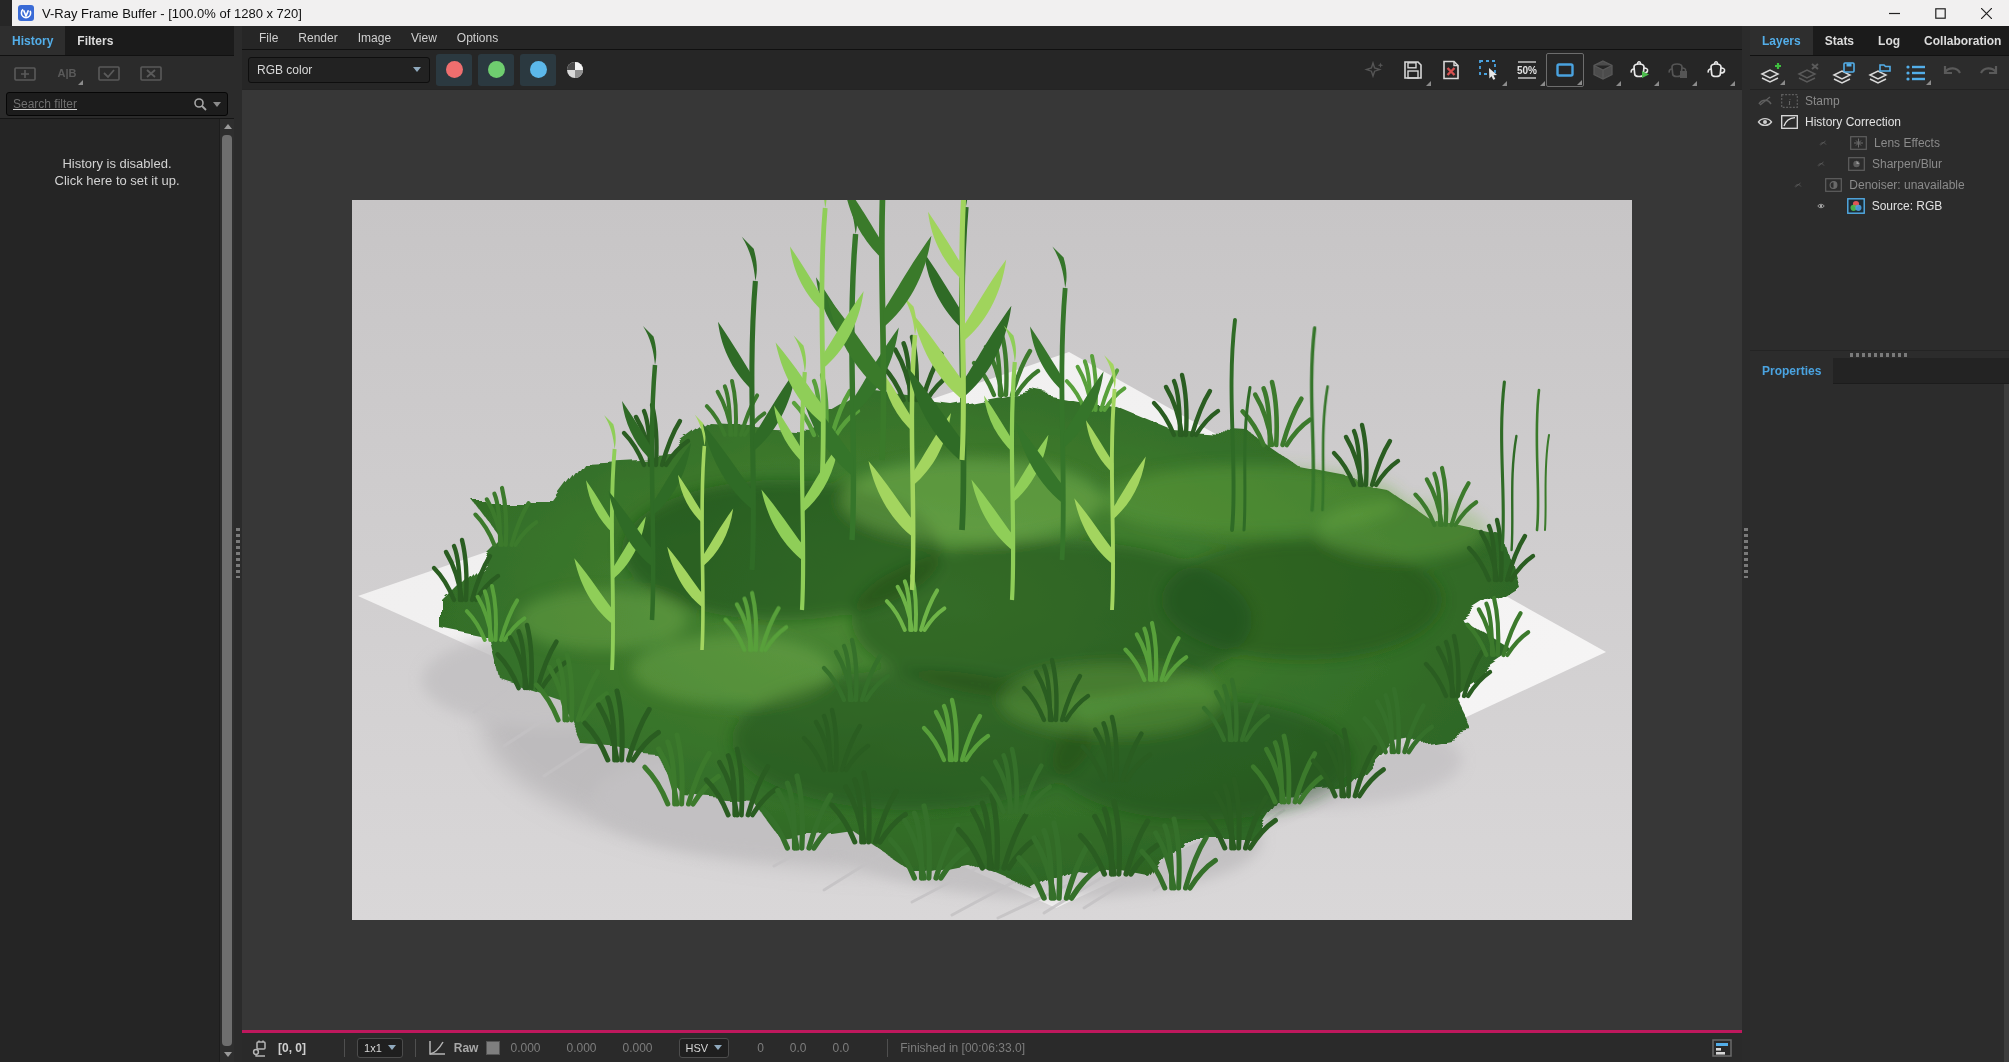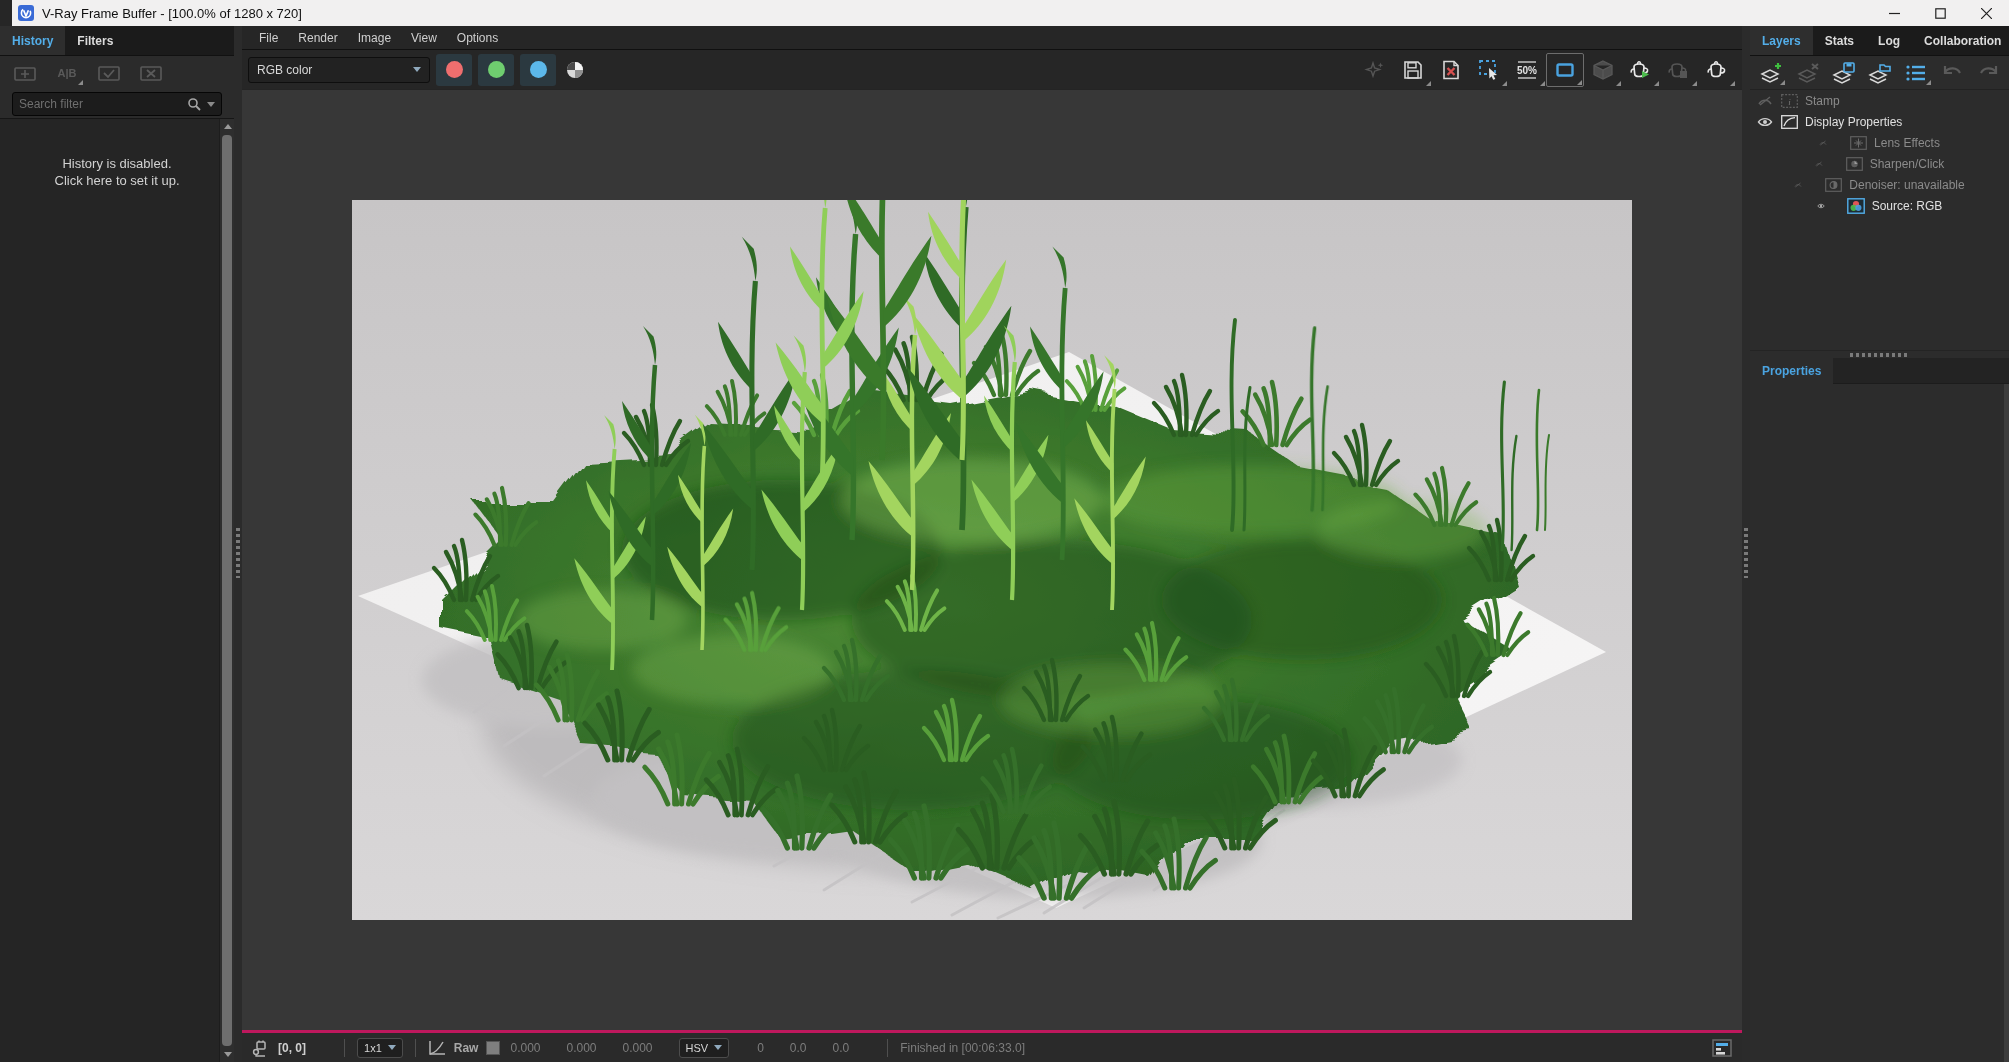--- a/index.html
+++ b/index.html
@@ -25,21 +25,21 @@
 
   
   .left-panel { width:234px; background:#2b2b2b; display:flex; flex-direction:column; }
   .tabs-row { height:30px; background:#1b1b1b; display:flex; align-items:stretch; border-bottom:1px solid #111; }
   .tab { padding:0 12px; display:flex; align-items:center; color:#dcdcdc; font-weight:bold; }
   .tab.active { background:#2e2e2e; color:#53aee9; }
   .lp-toolbar { height:34px; display:flex; align-items:center; gap:8px; padding:0 8px; position:relative; }
   .ghost-btn { width:34px; height:26px; display:flex; align-items:center; justify-content:center; position:relative; }
   .corner-tri { position:absolute; right:1px; bottom:1px; width:0; height:0;
     border-left:5px solid transparent; border-bottom:5px solid #8b8b8b; }
-  .search-row { height:28px; padding:2px 12px; }
+  .search-row { height:28px; padding:2px 6px;text-decoration:underline; }
   .search-box { height:24px; background:#1c1c1c; border:1px solid #060606; border-radius:3px;
     display:flex; align-items:center; padding:0 6px; }
   .search-box input { flex:1; background:transparent; border:none; outline:none; color:#bbb;
     font-family:"Liberation Sans",sans-serif; font-size:12px; }
   .search-box input::placeholder { color:#6f6f6f; }
   .dd-arrow { width:0; height:0; border-left:4px solid transparent; border-right:4px solid transparent;
     border-top:5px solid #8fa9bd; margin-left:6px; }
   .lp-list { flex:1; background:#252525; position:relative; border-top:1px solid #161616; }
   .lp-msg { margin-top:36px; text-align:center; color:#d2d2d2; font-size:13px; line-height:17px; cursor:pointer; }
   .scrollbar { position:absolute; top:0; bottom:0; right:0; width:15px; background:#2e2e2e; border-left:1px solid #1d1d1d; }
@@ -617,21 +617,21 @@
               <path d="M1.5 6 C4.5 1.5 11.5 1.5 14.5 6 C11.5 10.5 4.5 10.5 1.5 6 Z" fill="none" stroke="#cfcfcf" stroke-width="1.4"></path>
               <circle cx="8" cy="6" r="2" fill="#cfcfcf"></circle>
             </svg>
         </span>
         <span class="thumb">
           <svg width="17" height="14" viewBox="0 0 17 14">
               <rect x="0.7" y="0.7" width="15.6" height="12.6" fill="none" stroke="#dedede" stroke-width="1.3"></rect>
               <path d="M3 11 C5 5 9 3 14 2.6" fill="none" stroke="#dedede" stroke-width="1.4"></path>
             </svg>
         </span>
-        <span>Display Properties</span>
+        <span>History Correction</span>
       </div>
       <div class="layer-row indent1">
         <span class="eye-cell" style="margin-left:-22px; padding-right:22px;">
           <svg width="16" height="12" viewBox="0 0 16 12">
               <path d="M2 9 C5 4 11 4 14 9" fill="none" stroke="#5f5f5f" stroke-width="1.5"></path>
               <line x1="3" y1="10" x2="13" y2="2" stroke="#5f5f5f" stroke-width="1.5"></line>
             </svg>
         </span>
         <span class="thumb">
           <svg width="17" height="14" viewBox="0 0 17 14">
@@ -648,21 +648,21 @@
               <line x1="3" y1="10" x2="13" y2="2" stroke="#5f5f5f" stroke-width="1.5"></line>
             </svg>
         </span>
         <span class="thumb">
           <svg width="17" height="14" viewBox="0 0 17 14">
               <rect x="0.7" y="0.7" width="15.6" height="12.6" fill="none" stroke="#5f5f5f" stroke-width="1.2"></rect>
               <circle cx="8.5" cy="7" r="3.2" fill="#6a6a6a" opacity="0.8"></circle>
               <path d="M8.5 3.8 L11.7 7 L8.5 7 Z" fill="#9a9a9a"></path>
             </svg>
         </span>
-        <span>Sharpen/Click</span>
+        <span>Sharpen/Blur</span>
       </div>
       <div class="layer-row indent1">
         <span class="eye-cell" style="margin-left:-22px; padding-right:22px;">
           <svg width="16" height="12" viewBox="0 0 16 12">
               <path d="M2 9 C5 4 11 4 14 9" fill="none" stroke="#5f5f5f" stroke-width="1.5"></path>
               <line x1="3" y1="10" x2="13" y2="2" stroke="#5f5f5f" stroke-width="1.5"></line>
             </svg>
         </span>
         <span class="thumb">
           <svg width="17" height="14" viewBox="0 0 17 14">

